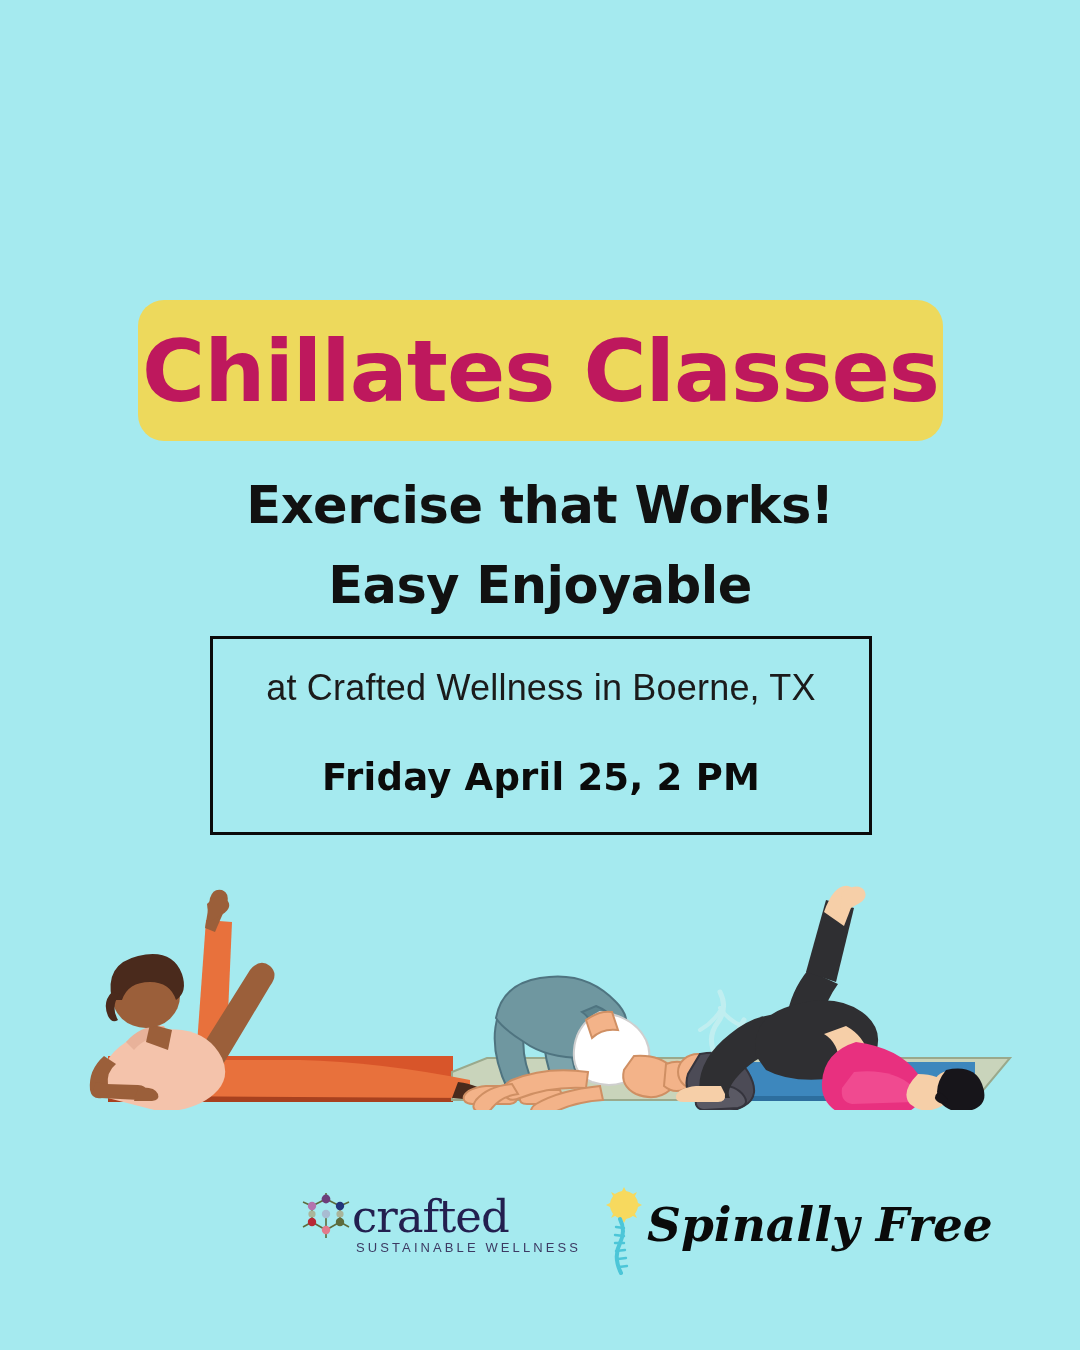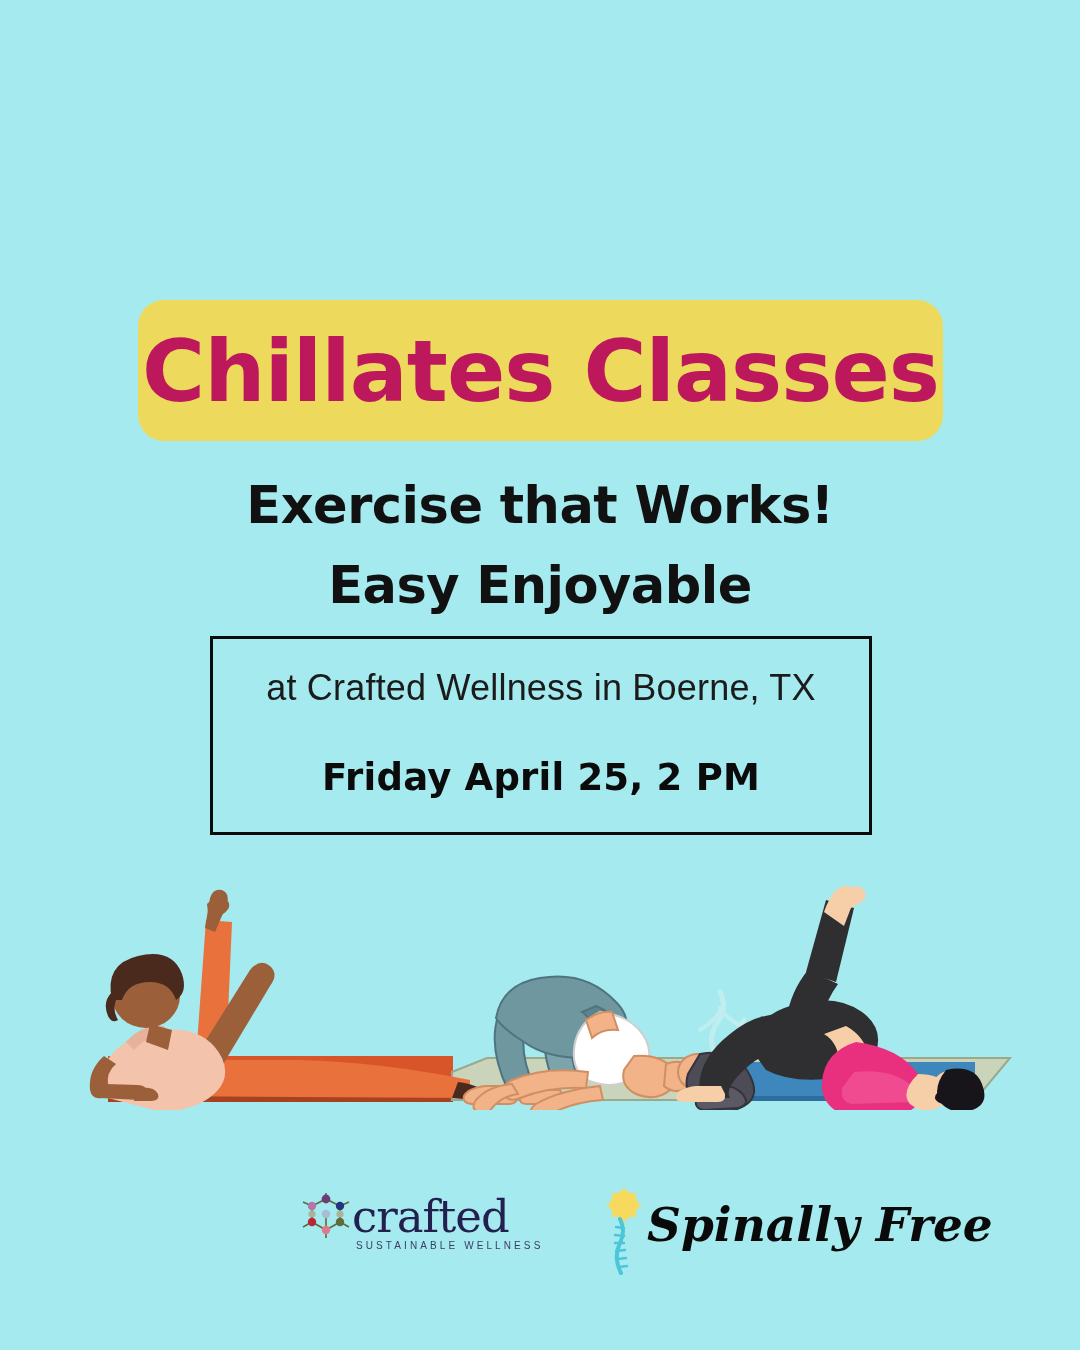--- a/index.html
+++ b/index.html
@@ -132,21 +132,21 @@
     font-weight: 400;
     color: #231f4f;
     line-height: 1;
     letter-spacing: -1px;
   }
   .crafted-tag {
     position: absolute;
     left: 60px;
     top: 50px;
     font-family: "Liberation Sans", sans-serif;
-    font-size: 10px;
+    font-size: 13px;
     font-weight: 400;
     color: #3d3a63;
     letter-spacing: 3.1px;
     white-space: nowrap;
   }
 
   .logo-spinally {
     position: absolute;
     left: 596px;
     top: 0px;

